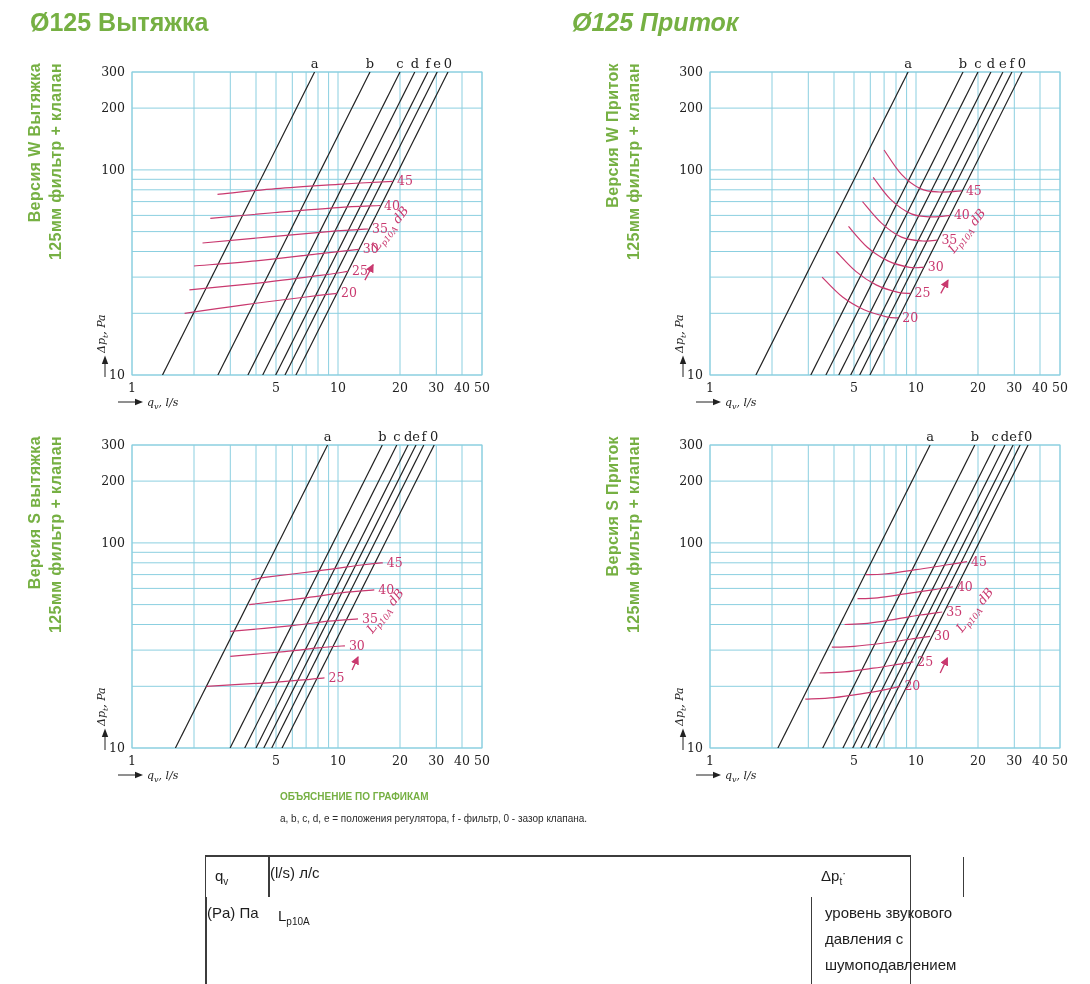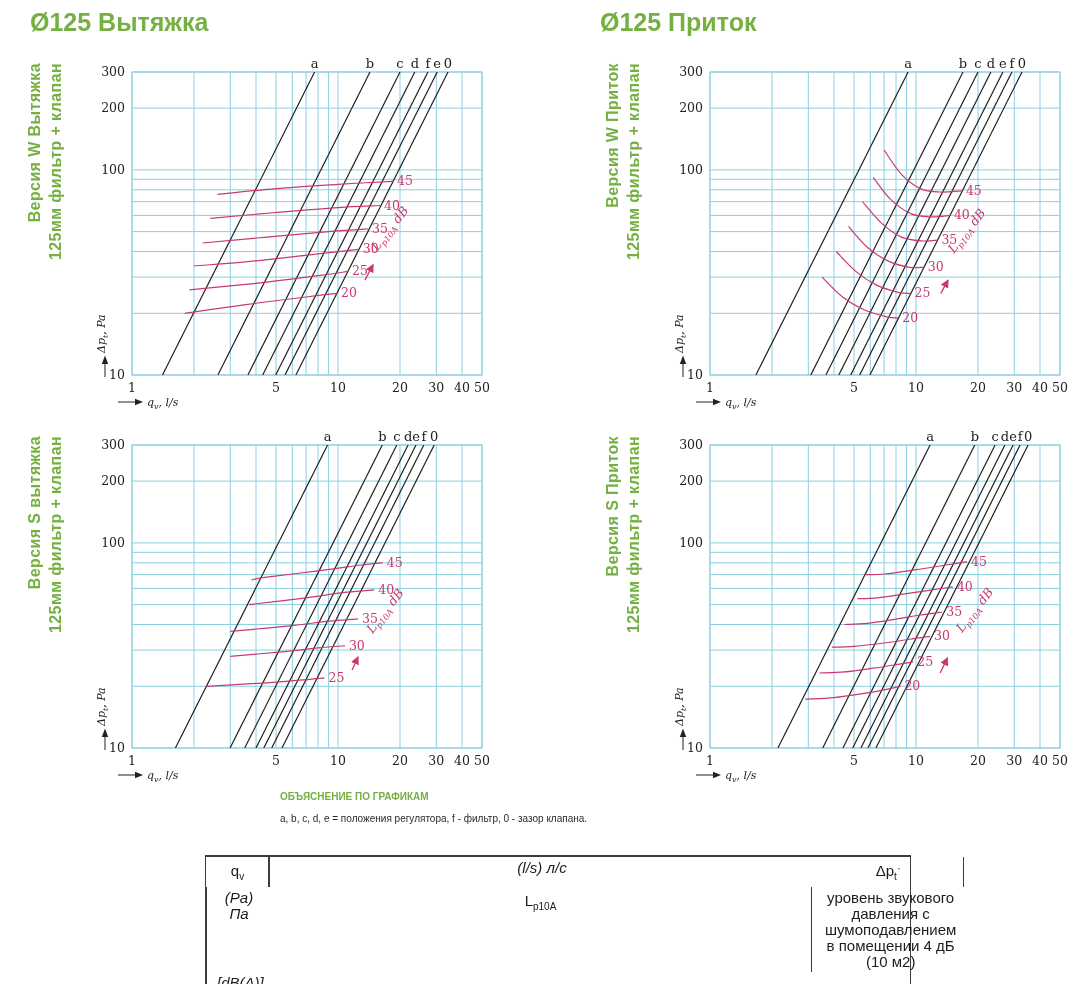--- a/index.html
+++ b/index.html
@@ -1,37 +1,37 @@
 <!DOCTYPE html>
 <html style="--green: #76b043; --ink: #212121; --text: #2b2b2b;"><head>
 <meta charset="utf-8">
 <style>
   :root{ --green:#76b043; --ink:#212121; --text:#2b2b2b; --border:#3c3c3c; }
   html,body{margin:0;padding:0;background:#fff;}
   body{width:1090px;height:984px;position:relative;font-family:"Liberation Sans",sans-serif;overflow:hidden;}
   .title{position:absolute;font-weight:bold;font-size:25px;color:var(--green);white-space:nowrap;}
   #title-left{left:30px;top:8px;}
-  #title-right{left:600px;top:8px;}
+  #title-right{left:572px;top:8px;font-style:italic;}
   .chart-block{position:absolute;width:512px;height:373px;}
   #cb0{left:0;top:55px;} #cb1{left:578px;top:55px;}
   #cb2{left:0;top:428px;} #cb3{left:578px;top:428px;}
   .vlabel{position:absolute;left:24px;top:288px;width:280px;transform:rotate(-90deg);
           transform-origin:0 0;text-align:right;line-height:21px;font-weight:bold;
           font-size:16px;letter-spacing:.4px;color:var(--green);white-space:nowrap;}
   .chart-svg{position:absolute;left:74px;top:0;}
   .expl-head{position:absolute;left:280px;top:791px;font-weight:bold;font-size:10px;color:var(--green);}
   .expl-body{position:absolute;left:280px;top:813px;font-size:10px;color:var(--text);}
   .term{position:absolute;left:205px;top:855px;width:704px;border:solid var(--border);
         border-width:2px 1px 2px 1px;font-size:15px;color:#1d1d1d;background:#fff;}
   .term-h{color:var(--green);font-weight:bold;padding:2px 8px 3px;border-bottom:1px solid var(--border);}
   .term-grid{display:grid;grid-template-columns:63px 543px 1fr;}
-  .tc{padding:3px 8px 2px;line-height:16px;text-align:center;}
+  .tc{padding:3px 8px 2px;line-height:26px;}
   .tc-sym{border-right:1px solid var(--border);padding-left:9px;}
   .tc-desc{padding-left:13px;}
-  .tc-unit{border-left:1px solid var(--border);padding-left:10px;font-style:italic;}
+  .tc-unit{border-left:1px solid var(--border);padding-left:0;}
   .tc-sym sub{font-size:10px;}
   .sym-sfx{font-size:11px;vertical-align:4px;}
 </style>
 </head>
 <body>
 
 <div class="title" id="title-left">Ø125 Вытяжка</div>
 <div class="title" id="title-right">Ø125 Приток</div>
 
 <div class="chart-block" id="cb0">

